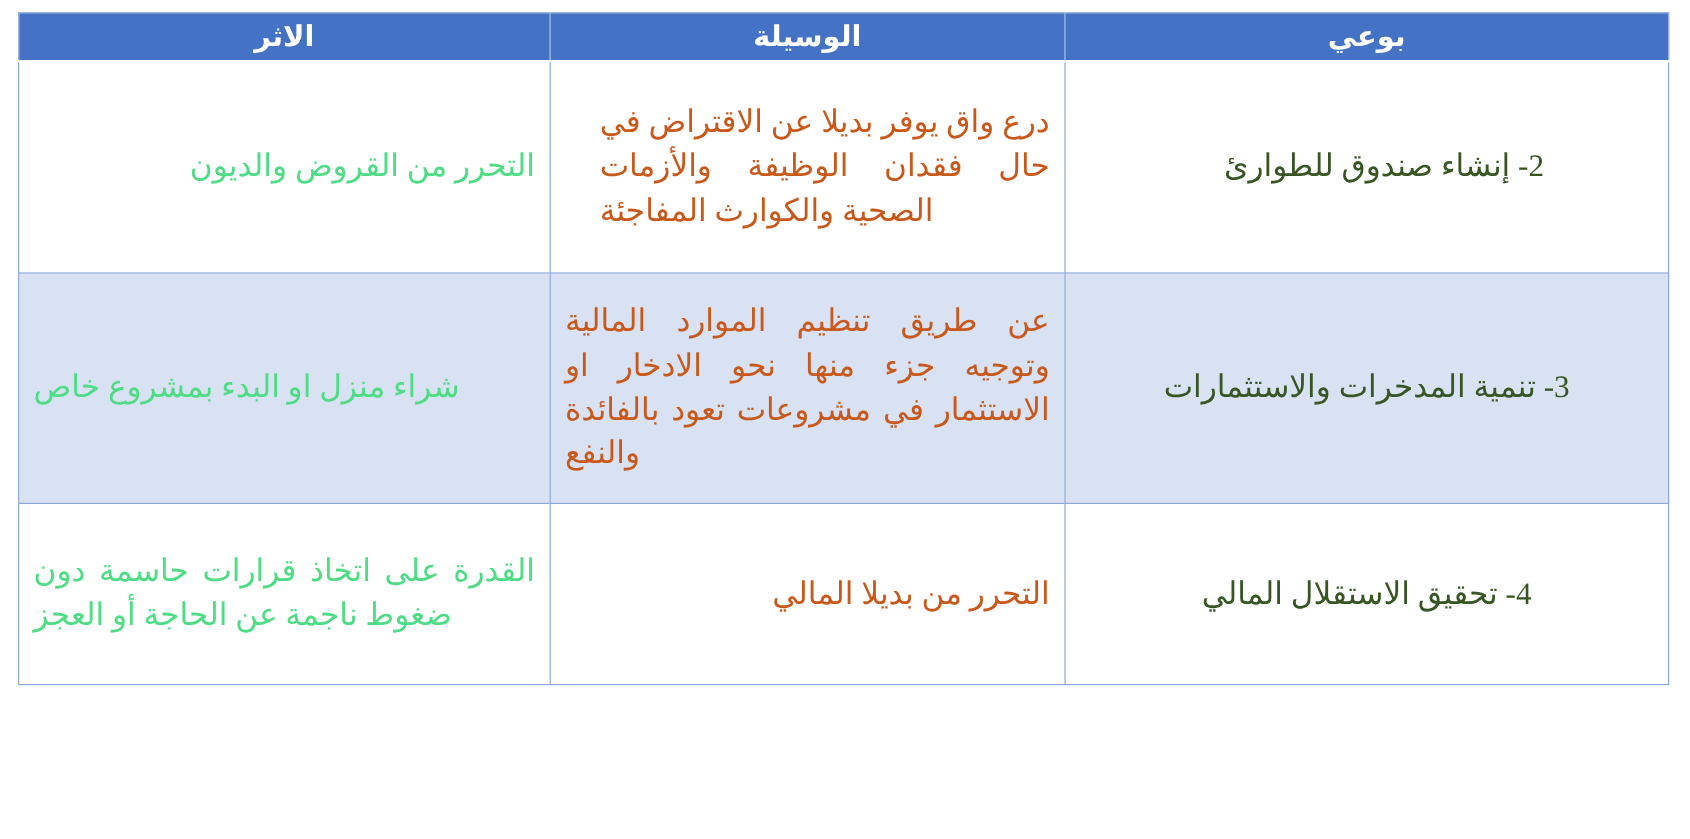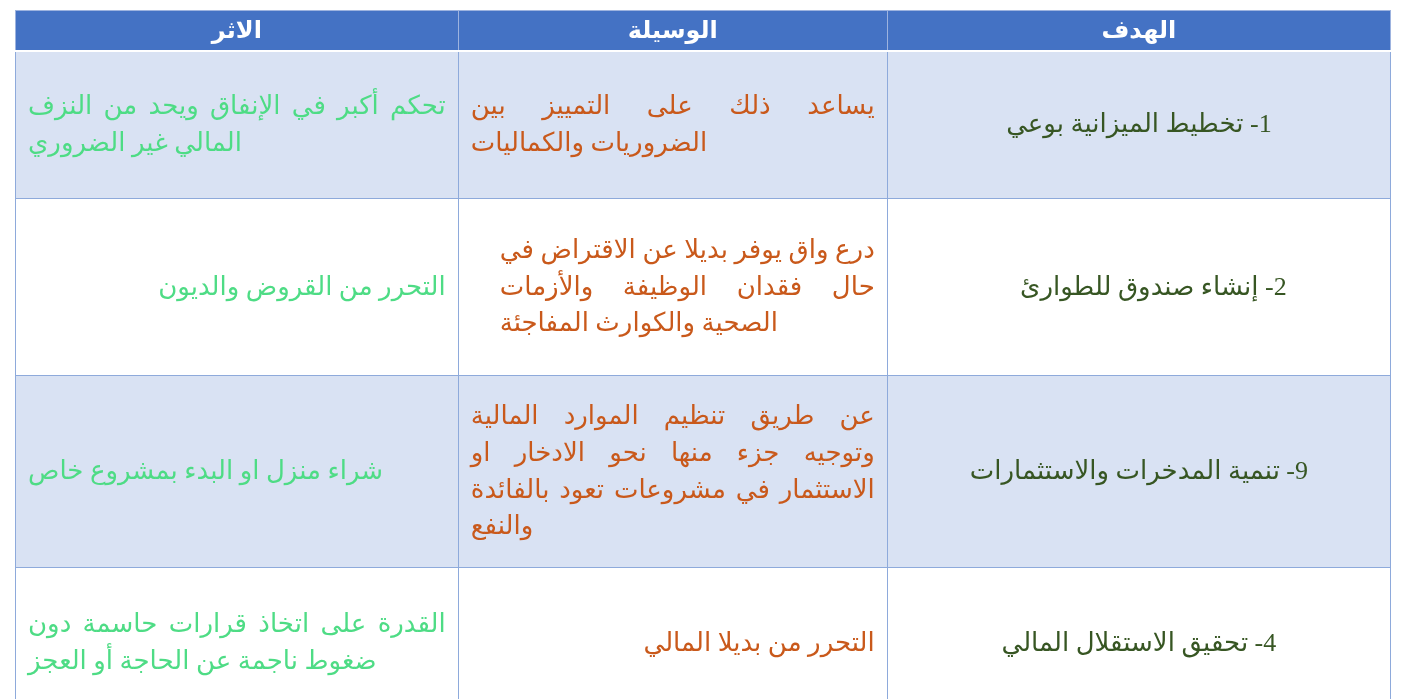--- a/index.html
+++ b/index.html
@@ -63,38 +63,33 @@
 
 <div class="page">
   <table class="goals">
     <colgroup>
       <col class="c-goal">
       <col class="c-means">
       <col class="c-effect">
     </colgroup>
     <thead>
       <tr>
-        <th>الهدف</th>
+        <th>بوعي</th>
         <th>الوسيلة</th>
         <th>الاثر</th>
       </tr>
     </thead>
     <tbody>
-      <tr class="r1 alt">
-        <td class="goal">1- تخطيط الميزانية بوعي</td>
-        <td class="means just">يساعد ذلك على التمييز بين الضروريات والكماليات</td>
-        <td class="effect just">تحكم أكبر في الإنفاق ويحد من النزف المالي غير الضروري</td>
-      </tr>
       <tr class="r2 plain">
         <td class="goal">2- إنشاء صندوق للطوارئ</td>
         <td class="means just">درع واق يوفر بديلا عن الاقتراض في حال فقدان الوظيفة والأزمات الصحية والكوارث المفاجئة</td>
         <td class="effect mid">التحرر من القروض والديون</td>
       </tr>
       <tr class="r3 alt">
-        <td class="goal">9- تنمية المدخرات والاستثمارات</td>
+        <td class="goal">3- تنمية المدخرات والاستثمارات</td>
         <td class="means just">عن طريق تنظيم الموارد المالية وتوجيه جزء منها نحو الادخار او الاستثمار في مشروعات تعود بالفائدة والنفع</td>
         <td class="effect just">شراء منزل او البدء بمشروع خاص</td>
       </tr>
       <tr class="r4 plain">
         <td class="goal">4- تحقيق الاستقلال المالي</td>
         <td class="means mid">التحرر من بديلا المالي</td>
         <td class="effect just">القدرة على اتخاذ قرارات حاسمة دون ضغوط ناجمة عن الحاجة أو العجز</td>
       </tr>
     </tbody>
   </table>

